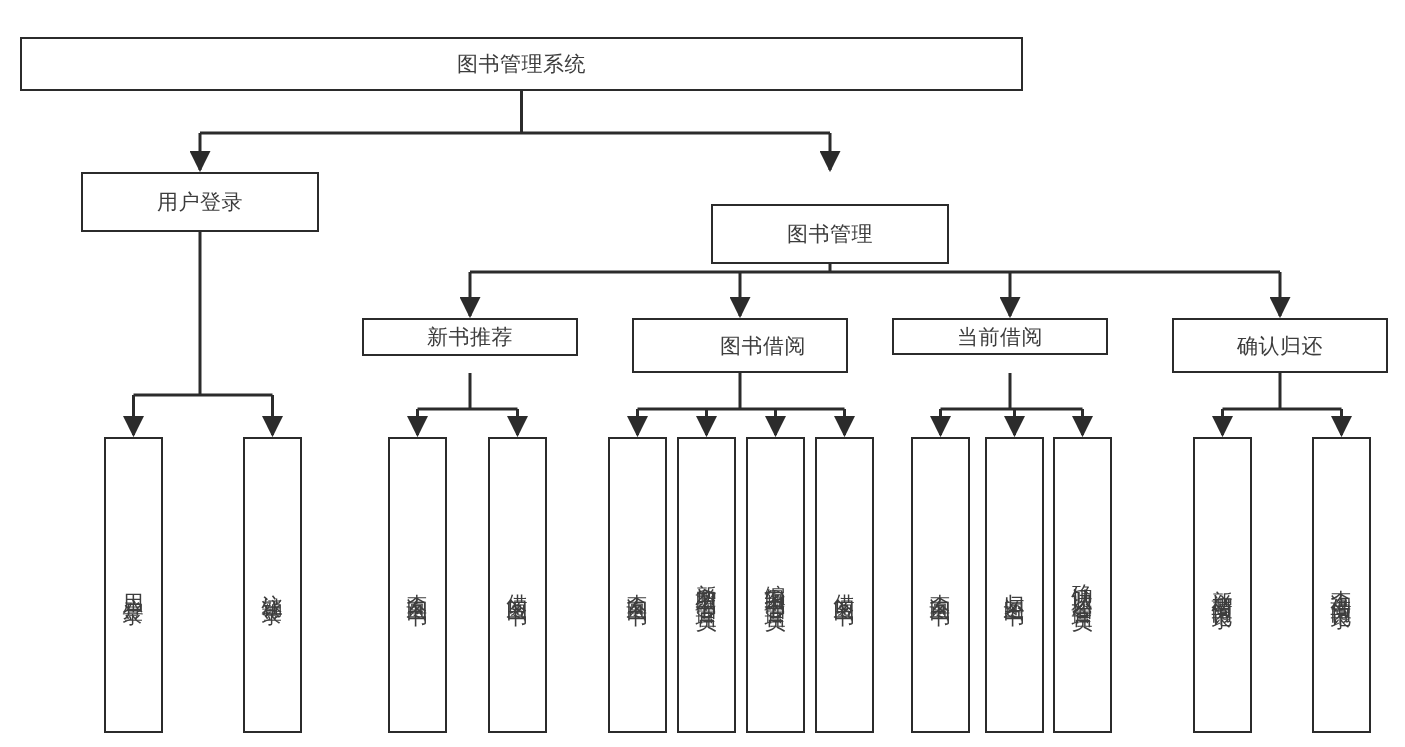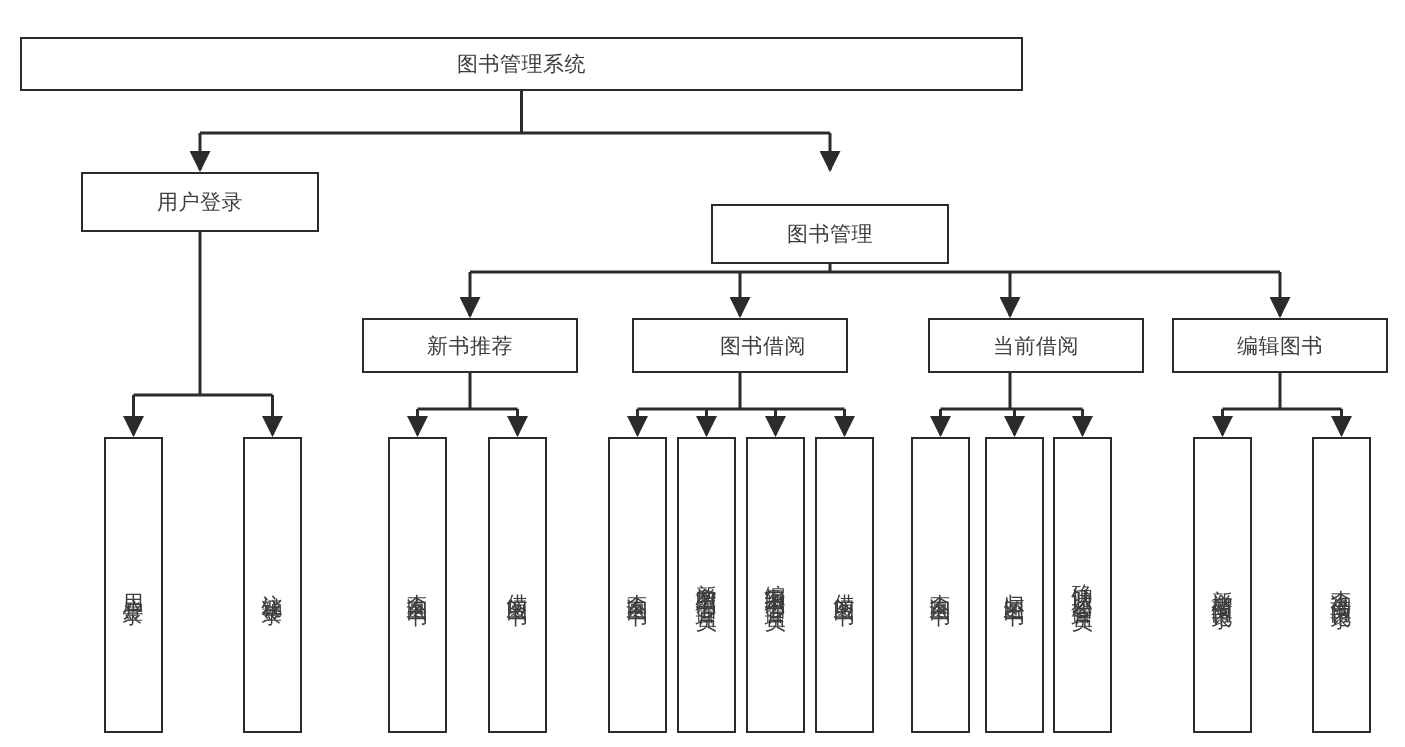--- a/index.html
+++ b/index.html
@@ -112,31 +112,31 @@
   <div id="nodes-layer">
       <div class="node horiz" style="left: 20px; top: 14px; width: 1003px; height: 54px; margin-top: 23px;">
         <span class="lbl">图书管理系统</span>
       </div>
       <div class="node horiz" style="left: 81px; top: 172px; width: 238px; height: 60px;">
         <span class="lbl">用户登录</span>
       </div>
       <div class="node horiz" style="left: 711px; top: 172px; width: 238px; height: 60px; margin-top: 32px;">
         <span class="lbl">图书管理</span>
       </div>
-      <div class="node horiz" style="left: 362px; top: 318px; width: 216px; height: 55px;">
+      <div class="node horiz" style="left: 362px; top: 318px; width: 216px; height: 38px;">
         <span class="lbl">新书推荐</span>
       </div>
       <div class="node horiz" style="left: 632px; top: 318px; width: 216px; height: 55px; padding-left: 46px;">
         <span class="lbl">图书借阅</span>
       </div>
-      <div class="node horiz" style="left: 928px; top: 318px; width: 216px; height: 55px;">
+      <div class="node horiz" style="left: 892px; top: 318px; width: 216px; height: 37px;">
         <span class="lbl">当前借阅</span>
       </div>
       <div class="node horiz" style="left: 1172px; top: 318px; width: 216px; height: 55px;">
-        <span class="lbl">编辑图书</span>
+        <span class="lbl">确认归还</span>
       </div>
       <div class="node vert" style="left: 104px; top: 437px; width: 59px; height: 296px;">
         <span class="lbl">用户登录</span>
       </div>
       <div class="node vert" style="left: 243px; top: 437px; width: 59px; height: 296px;">
         <span class="lbl">注销登录</span>
       </div>
       <div class="node vert" style="left: 388px; top: 437px; width: 59px; height: 296px;">
         <span class="lbl">查询图书</span>
       </div>

